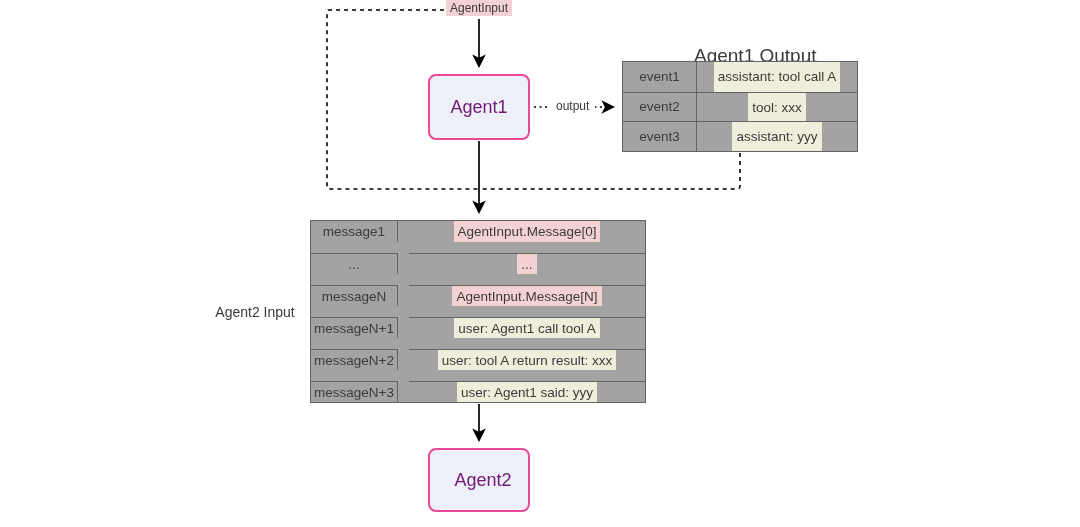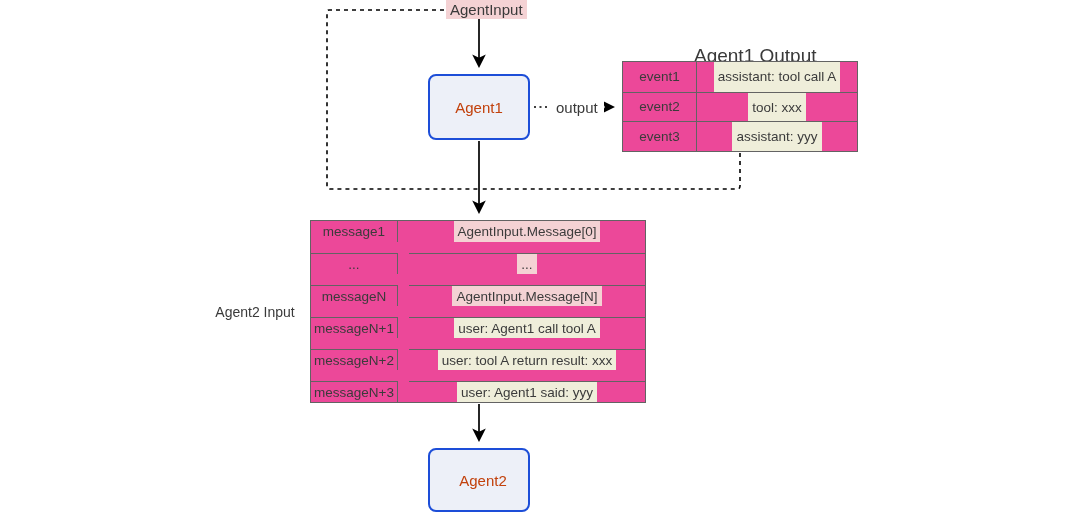--- a/index.html
+++ b/index.html
@@ -18,35 +18,35 @@
   }
   .edges-layer {
     position: absolute;
     left: 0; top: 0;
     width: 1080px; height: 527px;
     pointer-events: none;
   }
   .node {
     position: absolute;
     background: #edf0f8;
-    border: 2px solid #1d4ed8;
+    border: 2px solid #ec4899;
     border-radius: 8px;
     display: flex;
     align-items: center;
     justify-content: center;
-    font-size: 15px;
-    color: #c2410c;
+    font-size: 18px;
+    color: #701a75;
     box-sizing: border-box;
   }
   .node-agent1 { left: 428px; top: 74px;  width: 102px; height: 66px; }
   .node-agent2 { left: 428px; top: 448px; width: 102px; height: 64px; padding-left: 8px; }
 
   .floating-label {
     position: absolute;
-    font-size: 15px;
+    font-size: 12px;
     color: #3a3a3a;
     white-space: nowrap;
   }
   .agent-input-label {
     left: 446px; top: 0px;
     background: #f4d2d4;
     padding: 1px 4px;
   }
   .output-label {
     left: 550px; top: 98px;
@@ -62,21 +62,21 @@
     width: 110px;
     text-align: center;
     font-size: 14px;
   }
 
   .dtable {
     position: absolute;
     display: grid;
     box-sizing: border-box;
     border: 1px solid #636363;
-    background: #ec4899;
+    background: #a3a3a3;
   }
   .dtable .cell {
     box-sizing: border-box;
     display: flex;
     align-items: center;
     justify-content: center;
     font-size: 13.5px;
     color: #3b3b3b;
     border-top: 1px solid #636363;
     white-space: nowrap;

